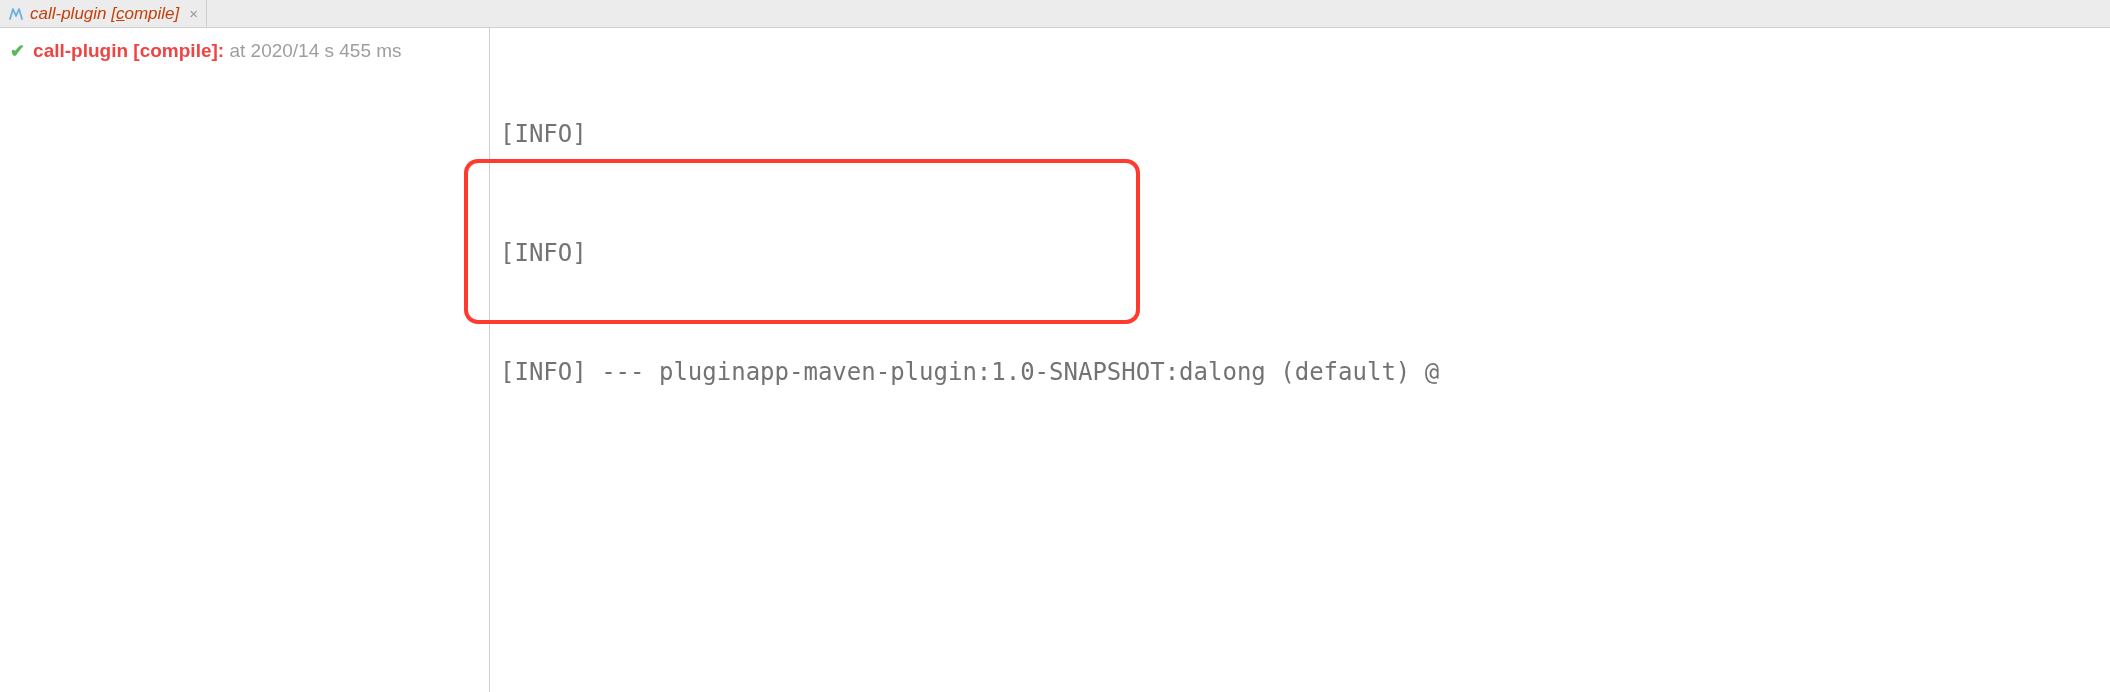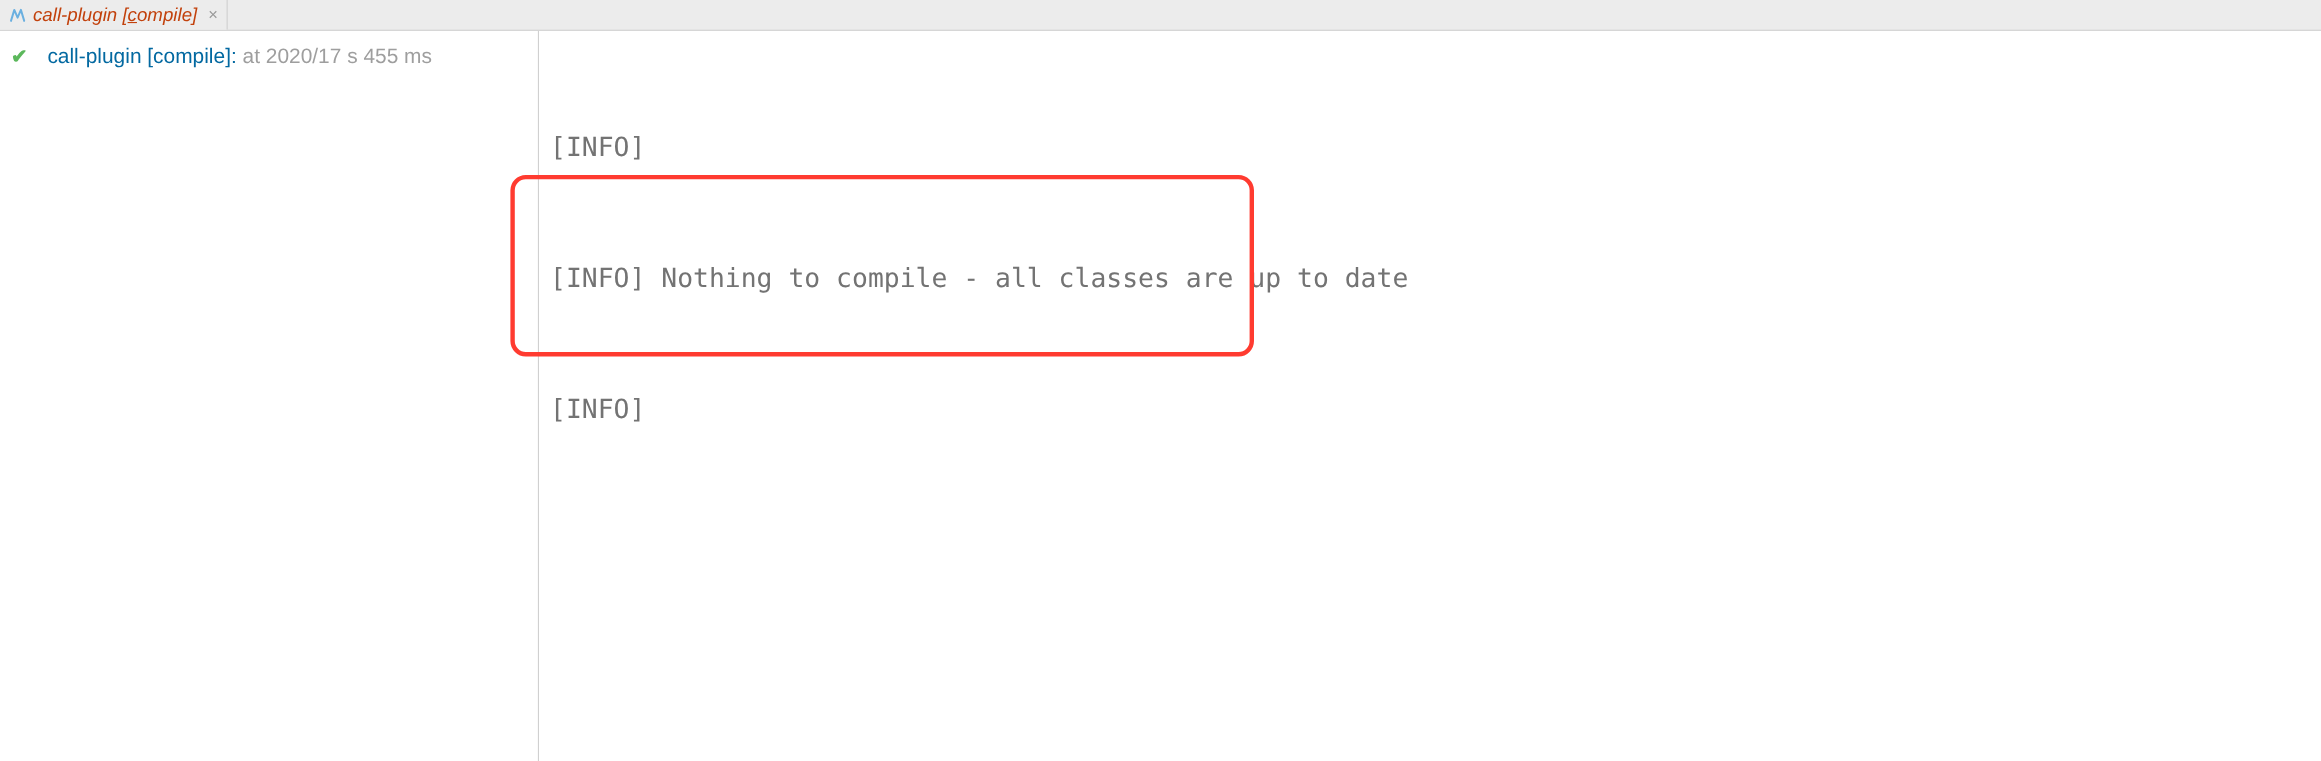--- a/index.html
+++ b/index.html
@@ -67,23 +67,22 @@
       gap: 8px;
       font-size: 19px;
     }
     .check-icon {
       color: #5cb85c;
       flex-shrink: 0;
       font-weight: bold;
       font-size: 18px;
     }
     .status-name {
-      font-weight: 400;
-      color: #0369a1;
-      margin-left: 10px;
+      font-weight: 700;
+      color: #ef4444;
     }
     .status-meta {
       color: #9e9e9e;
     }
     .console {
       flex: 1;
       padding: 8px 0 0 10px;
       font-family: "Menlo", "Monaco", "Consolas", monospace;
       font-size: 24px;
       line-height: 1.65;
@@ -115,29 +114,29 @@
     <span class="tab-close">×</span>
   </div>
 </div>
 
 <div class="main">
   <div class="sidebar">
     <div class="status-row">
       <span class="check-icon">✔</span>
       <span>
         <span class="status-name">call-plugin [compile]:</span>
-        <span class="status-meta">at 2020/17 s 455 ms</span>
+        <span class="status-meta">at 2020/14 s 455 ms</span>
       </span>
     </div>
   </div>
 
   <div class="console">
     <div class="console-line">[INFO]</div>
-    <div class="console-line">[INFO] Nothing to compile - all classes are up to date</div>
     <div class="console-line">[INFO]</div>
+    <div class="console-line">[INFO] --- pluginapp-maven-plugin:1.0-SNAPSHOT:dalong (default) @</div>
     
     
     
     
     
     
     
   </div>
 </div>
 

